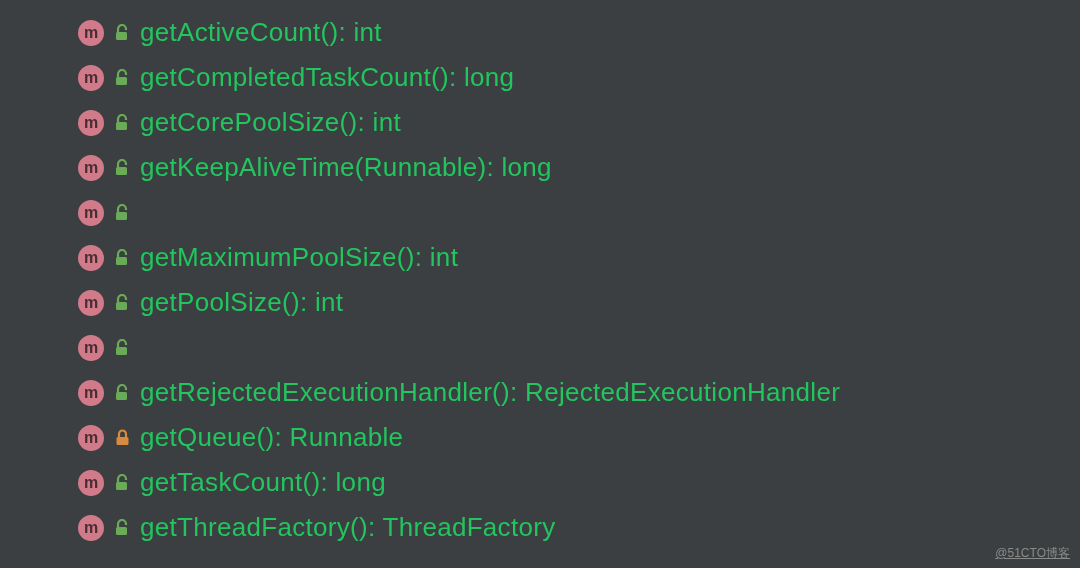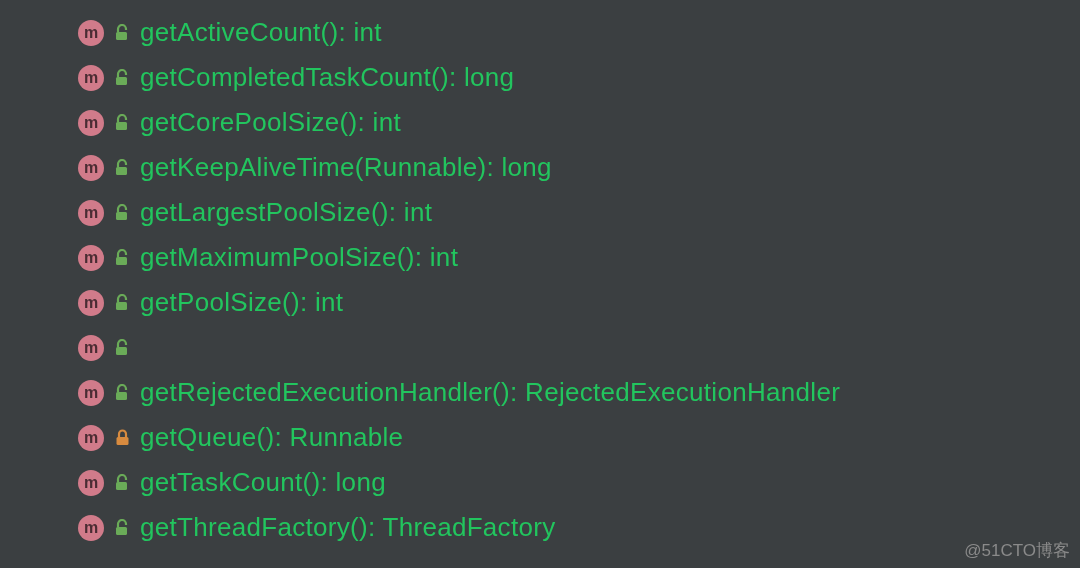--- a/index.html
+++ b/index.html
@@ -57,22 +57,23 @@
     .method-label {
       font-size: 26px;
       color: #22c55e;
       font-weight: 400;
       letter-spacing: 0.3px;
     }
     .watermark {
       position: absolute;
       bottom: 6px;
       right: 10px;
-      font-size: 17px;
+      font-size: 12px;
       color: #8a8a8a;
+      text-decoration: underline;
     }
   </style>
 </head>
 <body>
 
 <div class="method-list">
   <div class="method-row">
     <span class="method-icon">
         <span class="method-icon-letter">m</span>
       </span>
@@ -123,21 +124,20 @@
   <div class="method-row">
     <span class="method-icon">
         <span class="method-icon-letter">m</span>
       </span>
     <span class="lock-icon">
       <svg width="15" height="17" viewBox="0 0 15 17">
           <path d="M3 8 L3 5 A4 4 0 0 1 11 5 L11 6" fill="none" stroke="#6aab58" stroke-width="2.2"></path>
           <rect x="1" y="8" width="11" height="8" rx="1.5" fill="#6aab58"></rect>
         </svg>
     </span>
-    <span class="method-label">getLargestPoolSize(): int</span>
   </div>
   <div class="method-row">
     <span class="method-icon">
         <span class="method-icon-letter">m</span>
       </span>
     <span class="lock-icon">
       <svg width="15" height="17" viewBox="0 0 15 17">
           <path d="M3 8 L3 5 A4 4 0 0 1 11 5 L11 6" fill="none" stroke="#6aab58" stroke-width="2.2"></path>
           <rect x="1" y="8" width="11" height="8" rx="1.5" fill="#6aab58"></rect>
         </svg>

